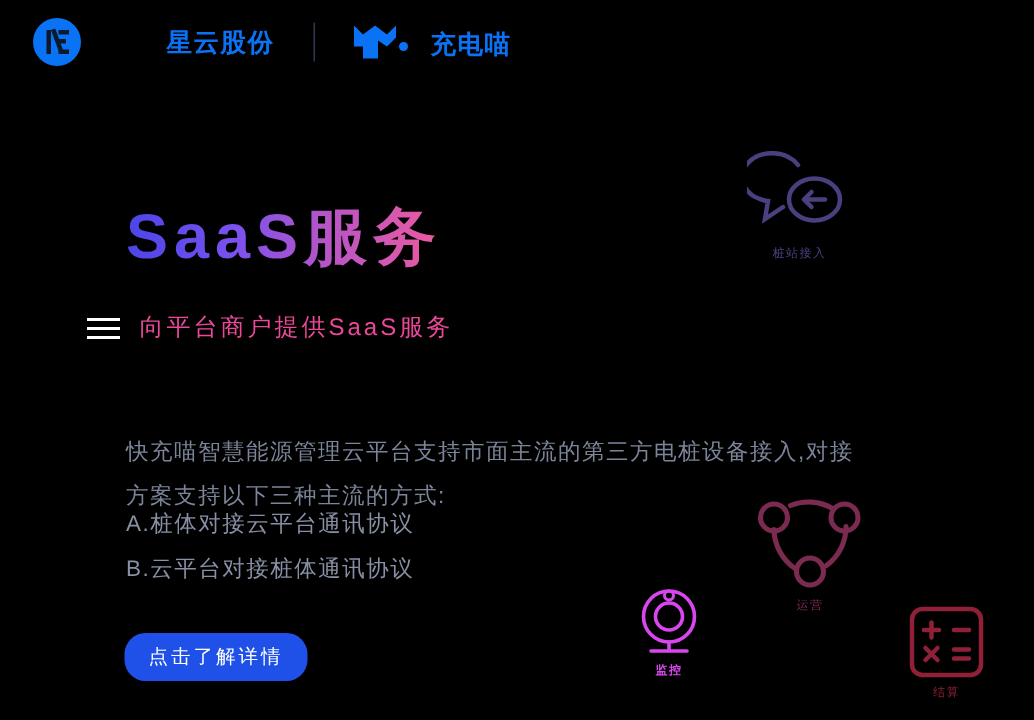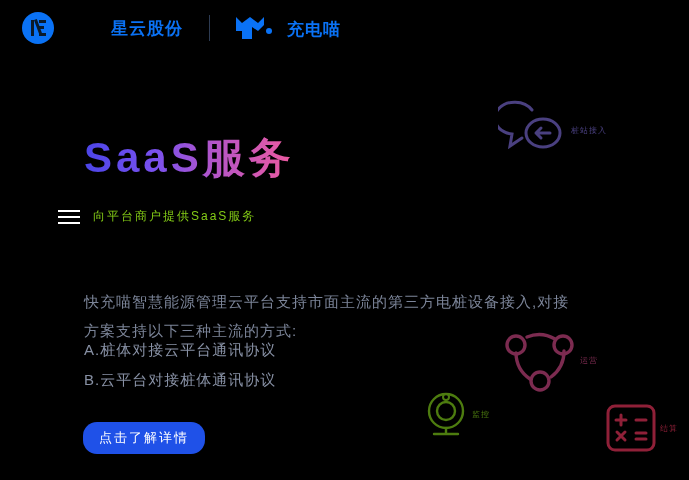--- a/index.html
+++ b/index.html
@@ -70,21 +70,21 @@
     -webkit-text-fill-color:transparent; color:transparent;
     white-space:nowrap;
   }
   .subtitle-row {
     position:absolute; left:58px; top:208px;
     display:flex; align-items:center; gap:13px;
   }
   .hamburger { display:flex; flex-direction:column; gap:4px; width:22px; }
   .hamburger span { display:block; height:2px; background:#ffffff; width:100%; }
   .subtitle {
-    color:#84cc16; font-size:12px; letter-spacing:2px;
+    color:#ec4899; font-size:16px; letter-spacing:2px;
     white-space:nowrap;
   }
   .body-text {
     position:absolute; left:84px; top:287px;
     width:500px;
     color:#7b8498; font-size:15px; line-height:29px;
     letter-spacing:1px;
   }
   .list {
     position:absolute; left:84px; top:335px;
@@ -96,21 +96,21 @@
     background:#1f51e8; color:#ffffff;
     border:none; border-radius:14px;
     padding:7px 16px; font-size:13px;
     letter-spacing:2px; cursor:pointer;
     font-family:"Liberation Sans", sans-serif;
   }
 
   
   .fico {
     position:absolute;
-    display:flex; flex-direction:row;
+    display:flex; flex-direction:column;
     align-items:center; gap:3px;
   }
   .fico .flabel { font-size:8px; letter-spacing:1px; white-space:nowrap; }
 
   #ico-access   { left:498px; top:100px; color:#4a4080; }
   #ico-manage   { left:562px; top:207px; color:#4a3350; }
   #ico-operate  { left:503px; top:325px; color:#7c2b50; }
   #ico-monitor  { left:423px; top:390px; color:#7a2040; }
   #ico-settle   { left:605px; top:403px; color:#8f2038; }
 </style>
@@ -179,21 +179,21 @@
       <path d="M24 12 A32 32 0 0 1 52 14" fill="none" stroke="currentColor" stroke-width="3.4" stroke-linecap="round"></path>
       <path d="M61 26 A32 32 0 0 1 48 52" fill="none" stroke="currentColor" stroke-width="3.4" stroke-linecap="round"></path>
       <path d="M27 54 A32 32 0 0 1 13 28" fill="none" stroke="currentColor" stroke-width="3.4" stroke-linecap="round"></path>
       <circle cx="13" cy="20" r="9" fill="none" stroke="currentColor" stroke-width="3.4"></circle>
       <circle cx="60" cy="20" r="9" fill="none" stroke="currentColor" stroke-width="3.4"></circle>
       <circle cx="37" cy="56" r="9" fill="none" stroke="currentColor" stroke-width="3.4"></circle>
     </svg>
     <span class="flabel">运营</span>
   </div>
 
-  <div class="fico" id="ico-monitor" style="color: #4d7c0f;">
+  <div class="fico" id="ico-monitor" style="color: #d946ef; font-weight: bold;">
     <svg width="46" height="48" viewBox="0 0 46 48">
       <circle cx="23" cy="7" r="3" fill="none" stroke="currentColor" stroke-width="2"></circle>
       <circle cx="23" cy="21" r="17" fill="none" stroke="currentColor" stroke-width="2.4"></circle>
       <circle cx="23" cy="21" r="9" fill="none" stroke="currentColor" stroke-width="2.4"></circle>
       <path d="M23 38 L23 43 M11 44 L35 44" fill="none" stroke="currentColor" stroke-width="2.4" stroke-linecap="round"></path>
     </svg>
     <span class="flabel">监控</span>
   </div>
 
   <div class="fico" id="ico-settle" style="color: rgb(143, 32, 56);">

